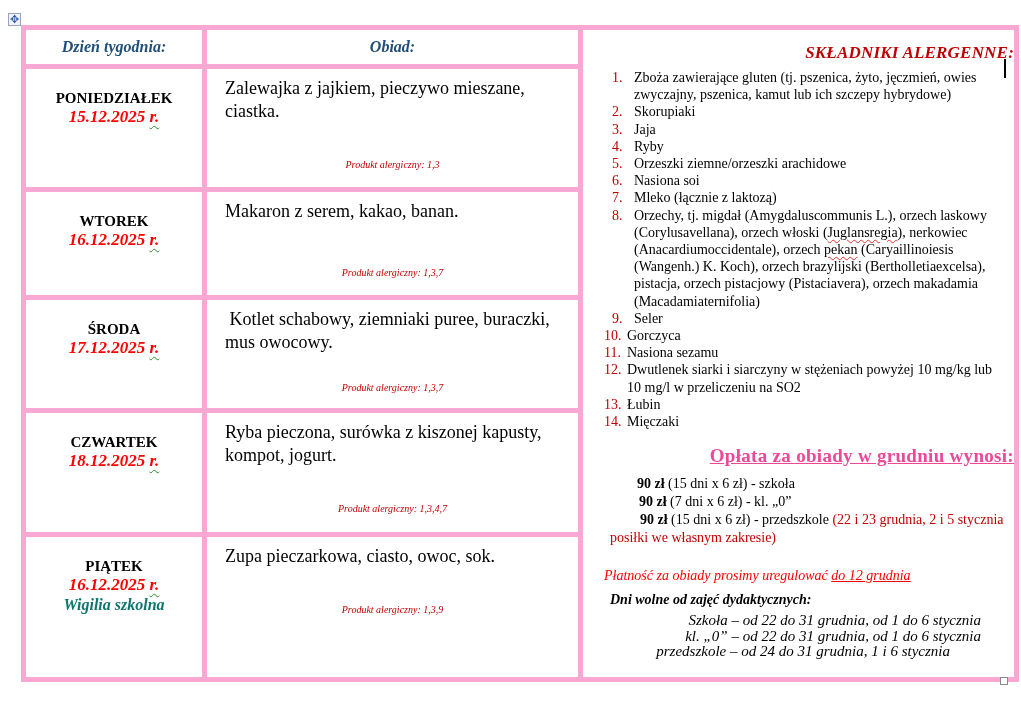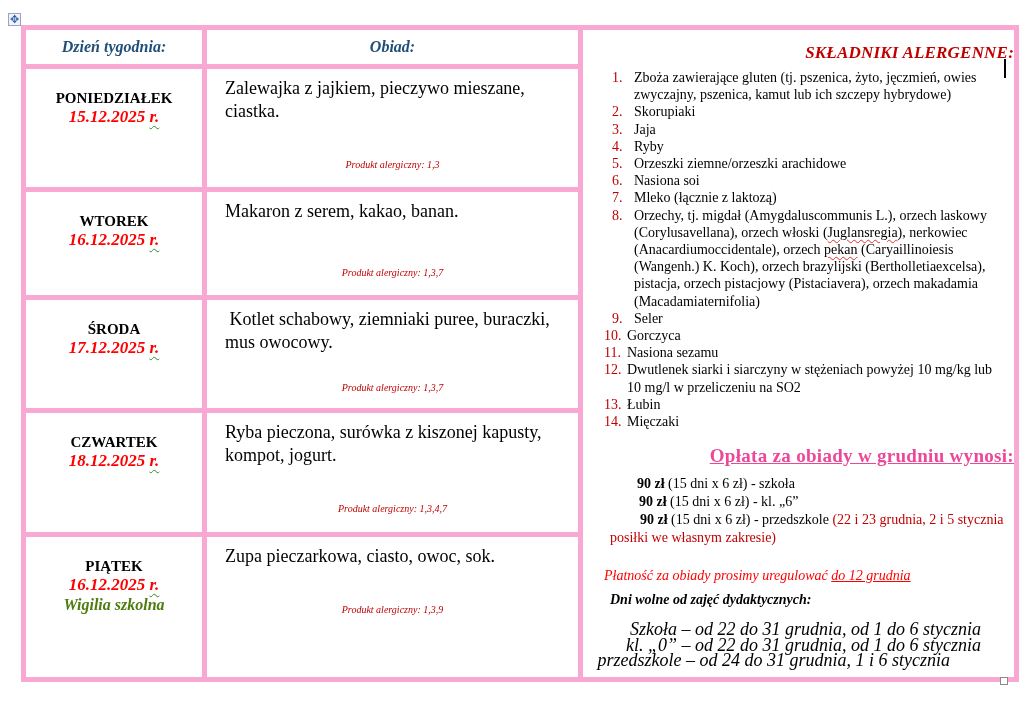--- a/index.html
+++ b/index.html
@@ -12,21 +12,21 @@
   table.menu td { border:5px solid #f9a8d4; vertical-align:top; padding:0; }
   .col-day { width:176px; }
   .col-meal { width:371px; }
   .col-info { width:431px; border-right:1px solid #000; }
 
   .hdr { height:34px; text-align:center; font-weight:bold; font-style:italic; color:#1f4e79; font-size:16px; line-height:34px; }
   .day-cell { text-align:center; padding-top:20px !important; }
   .day-name { font-weight:bold; font-size:15px; line-height:18px; }
   .day-date { font-weight:bold; font-style:italic; color:#ff0000; font-size:17px; line-height:20px; }
   .day-date .sq { text-decoration:underline wavy #2e8b2e; text-decoration-thickness:1px; text-underline-offset:3px; }
-  .day-note { font-weight:bold; font-style:italic; color:#4d7c0f; font-size:16px; line-height:20px; }
+  .day-note { font-weight:bold; font-style:italic; color:#0f766e; font-size:16px; line-height:20px; }
 
   .meal-cell { position:relative; }
   .meal-text { font-size:18px; line-height:23px; padding:8px 8px 0 18px; }
   .allergen { position:absolute; left:0; right:0; text-align:center; font-style:italic; color:#c00000; font-size:10px; }
 
   .info-cell { position:relative; padding:0 !important; }
   .info-title { text-align:right; font-weight:bold; font-style:italic; color:#c00000; font-size:17px; margin-top:13px; letter-spacing:0.2px; }
   ol.allergens { list-style:none; margin:6px 0 0 0; padding:0; font-size:14px; line-height:17.2px; }
   ol.allergens li { position:relative; padding-left:51px; padding-right:6px; }
   ol.allergens li .num { position:absolute; left:29px; color:#c00000; }
@@ -38,21 +38,21 @@
   .fee-lines { margin-top:8px; font-size:14px; line-height:18px; }
   .fee-line { padding-left:34px; }
   .fee-line b { font-weight:bold;margin-left:20px; }
   .fee-line.l3 { padding-left:34px; }
   .red { color:#c00000; }
   .fee-cont { padding-left:27px; color:#c00000; }
 
   .payment { font-style:italic; color:#ff0000; font-size:14px; margin-top:21px; padding-left:21px; }
   .payment .u { text-decoration:underline; }
   .days-off-title { font-weight:bold; font-style:italic; font-size:14px; margin-top:8px; padding-left:27px; }
-  .days-off { font-style:italic; font-size:18px; line-height:15.5px; margin-top:14px; }
+  .days-off { font-style:italic; font-size:15px; line-height:15.5px; margin-top:5px; }
   .days-off div { text-align:right; }
   .days-off .d1 { padding-right:33px; }
   .days-off .d2 { padding-right:33px; }
   .days-off .d3 { padding-right:64px; }
 </style>
 </head>
 <body>
 
 <div class="move-handle">✥</div>
 <div class="cursor-mark"></div>
@@ -77,21 +77,21 @@
         <li class="two-digit"><span class="num">10.</span><span>Gorczyca</span></li>
         <li class="two-digit"><span class="num">11.</span><span>Nasiona sezamu</span></li>
         <li class="two-digit"><span class="num">12.</span><span>Dwutlenek siarki i siarczyny w stężeniach powyżej 10 mg/kg lub 10 mg/l w przeliczeniu na SO2</span></li>
         <li class="two-digit"><span class="num">13.</span><span>Łubin</span></li>
         <li class="two-digit"><span class="num">14.</span><span>Mięczaki</span></li>
       </ol>
 
       <div class="fee-title">Opłata za obiady w grudniu  wynosi:</div>
       <div class="fee-lines">
         <div class="fee-line"><b>90 zł</b><span> (15 dni x 6 zł) - szkoła</span></div>
-        <div class="fee-line" style="padding-left:36px"><b>90 zł</b><span> (15 dni x 6 zł) - kl. „6”</span></div>
+        <div class="fee-line" style="padding-left:36px"><b>90 zł</b><span> (7 dni x 6 zł) - kl. „0”</span></div>
         <div class="fee-line l3" style="padding-left:37px"><b>90 zł</b><span> (15 dni x 6 zł) - przedszkole </span><span class="red">(22 i 23 grudnia, 2 i 5 stycznia</span></div>
         <div class="fee-cont">posiłki we własnym zakresie)</div>
       </div>
 
       <div class="payment"><span>Płatność za obiady prosimy uregulować </span><span class="u">do 12 grudnia</span></div>
       <div class="days-off-title">Dni wolne od zajęć dydaktycznych:</div>
       <div class="days-off">
         <div class="d1">Szkoła  – od 22 do 31 grudnia, od 1 do 6 stycznia</div>
         <div class="d2">kl. „0” – od 22 do 31 grudnia, od 1 do 6 stycznia</div>
         <div class="d3">przedszkole – od 24 do 31 grudnia, 1 i 6 stycznia</div>

